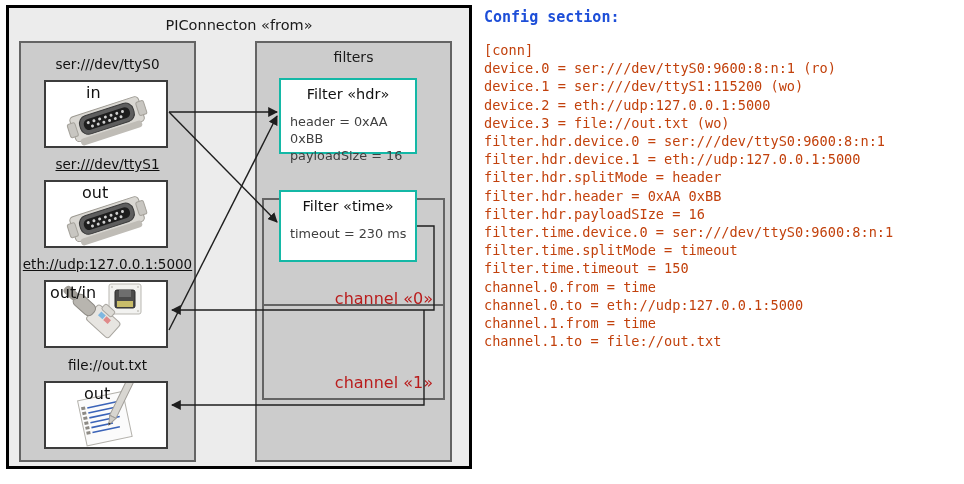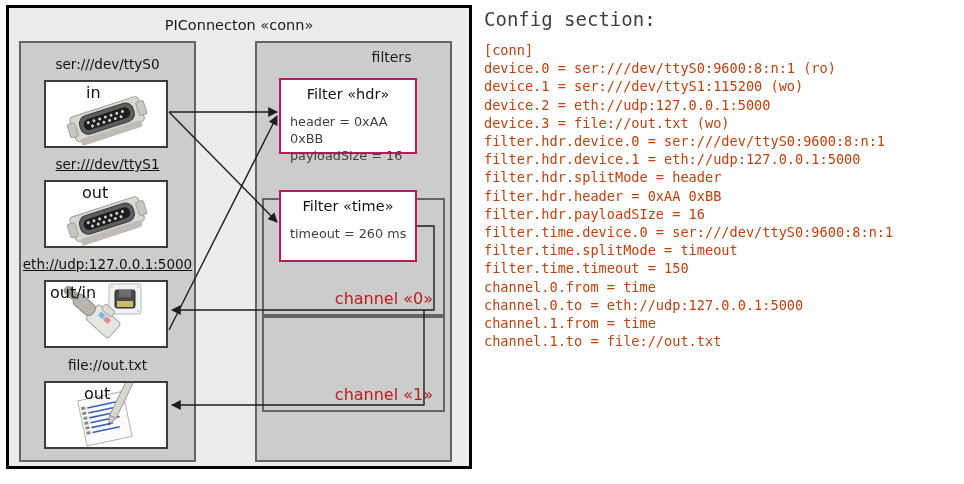--- a/index.html
+++ b/index.html
@@ -16,40 +16,40 @@
     font-size:14.5px;color:#1a1a1a;
   }
 
   
   .group{
     position:absolute;background:#cccccc;
     border:2px solid #646464;box-sizing:border-box;
   }
   .group-title{
     position:absolute;left:0;top:6px;width:100%;text-align:center;
-    font-size:14px;color:#1a1a1a;padding-left:38px;
+    font-size:14px;color:#1a1a1a;
   }
 
   
   .dev-label{
     position:absolute;text-align:center;font-size:13.5px;color:#111;
     white-space:nowrap;
   }
   .dev-box{
     position:absolute;background:#ffffff;border:2px solid #3c3c3c;
     box-sizing:border-box;overflow:hidden;
   }
   .dev-dir{
     position:absolute;font-size:16px;color:#111;white-space:nowrap;
     z-index:3;
   }
 
   
   .filter-box{
-    position:absolute;background:#ffffff;border:2px solid #be185d;
+    position:absolute;background:#ffffff;border:2px solid #14b8a6;
     box-sizing:border-box;
   }
   .filter-title{
     position:absolute;left:0;top:6px;width:100%;text-align:center;
     font-size:14.5px;color:#111;
   }
   .filter-attrs{
     position:absolute;left:9px;top:33px;font-size:12.8px;color:#404040;
     line-height:17px;
   }
@@ -61,49 +61,49 @@
   }
 
   
   #wires{position:absolute;left:0;top:0;width:472px;height:474px;pointer-events:none;}
 
   
   .cfg{
     position:absolute;left:482px;top:0;width:482px;height:484px;
   }
   .cfg-head{
-    position:absolute;left:2px;top:8px;font-size:19px;font-weight:normal;
-    color:#404040;font-family:"DejaVu Sans Mono",monospace;
+    position:absolute;left:2px;top:8px;font-size:15px;font-weight:bold;
+    color:#1d4ed8;font-family:"DejaVu Sans Mono",monospace;
   }
   .cfg-body{
     position:absolute;left:2px;top:41px;font-size:13.6px;
     font-family:"DejaVu Sans Mono",monospace;color:#c2410c;
     line-height:18.2px;white-space:pre;
   }
 </style>
 </head>
 <body>
 
 <div id="root">
 
   <div class="outer-frame">
-    <div class="frame-title">PIConnecton «conn»</div>
+    <div class="frame-title">PIConnecton «from»</div>
   </div>
 
   <div class="group" style="left:19px;top:41px;width:177px;height:421px;"></div>
 
   <div class="group" style="left:255px;top:41px;width:197px;height:421px;">
     <div class="group-title">filters</div>
   </div>
 
   <div class="group" style="left:262px;top:198px;width:183px;height:118px;">
     <div class="chan-label" style="bottom:6px;">channel «0»</div>
   </div>
 
-  <div class="group" style="left:262px;top:316px;width:183px;height:96px;">
+  <div class="group" style="left:262px;top:304px;width:183px;height:96px;">
     <div class="chan-label" style="bottom:6px;">channel «1»</div>
   </div>
 
   <div class="dev-label" style="left:19px;top:56px;width:177px;">ser:///dev/ttyS0</div>
   <div class="dev-box" style="left:44px;top:80px;width:124px;height:68px;">
     <svg width="120" height="64" viewBox="0 0 120 64">
       <g transform="rotate(-18 62 40)">
         <rect x="26" y="24" width="72" height="26" rx="4" fill="#d9d7d2" stroke="#9b9890" stroke-width="1"></rect>
         <rect x="34" y="27" width="56" height="19" rx="8" fill="#5e5e5e" stroke="#3a3a3a" stroke-width="1"></rect>
         <rect x="38" y="31" width="48" height="11" rx="5" fill="#1d1d1d"></rect>
@@ -218,21 +218,21 @@
     <div class="filter-title">Filter «hdr»</div>
     <div class="filter-attrs">
       <div>header = 0xAA 0xBB</div>
       <div>payloadSize = 16</div>
     </div>
   </div>
 
   <div class="filter-box" style="left:279px;top:190px;width:138px;height:72px;padding-left:16px;">
     <div class="filter-title">Filter «time»</div>
     <div class="filter-attrs">
-      <div>timeout = 260 ms</div>
+      <div>timeout = 230 ms</div>
     </div>
   </div>
 
   <svg id="wires">
     <defs>
       <marker id="ah" viewBox="0 0 10 10" refX="9" refY="5" markerWidth="7" markerHeight="7" orient="auto-start-reverse">
         <path d="M 0 0 L 10 5 L 0 10 z" fill="#1e1e1e"></path>
       </marker>
     </defs>
     <g stroke="#1e1e1e" stroke-width="1.4" fill="none" marker-end="url(#ah)">

